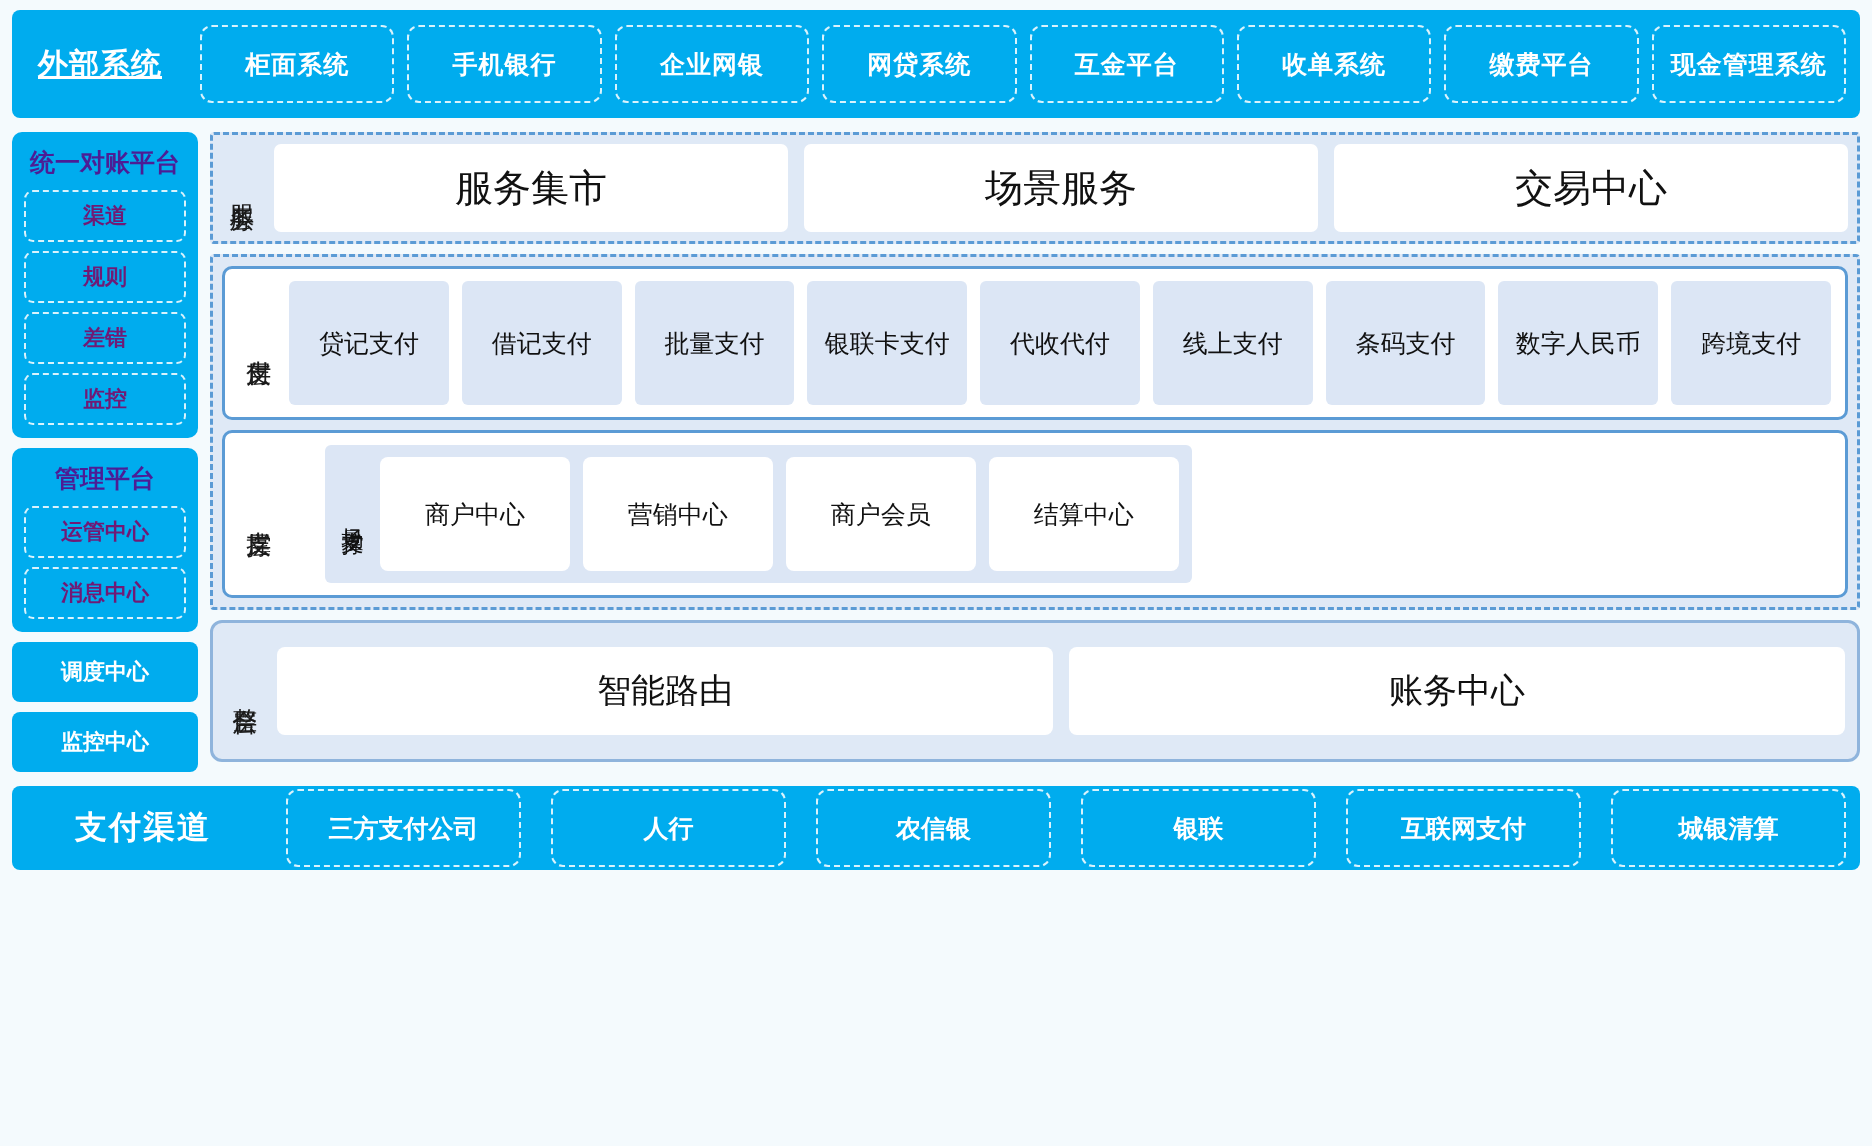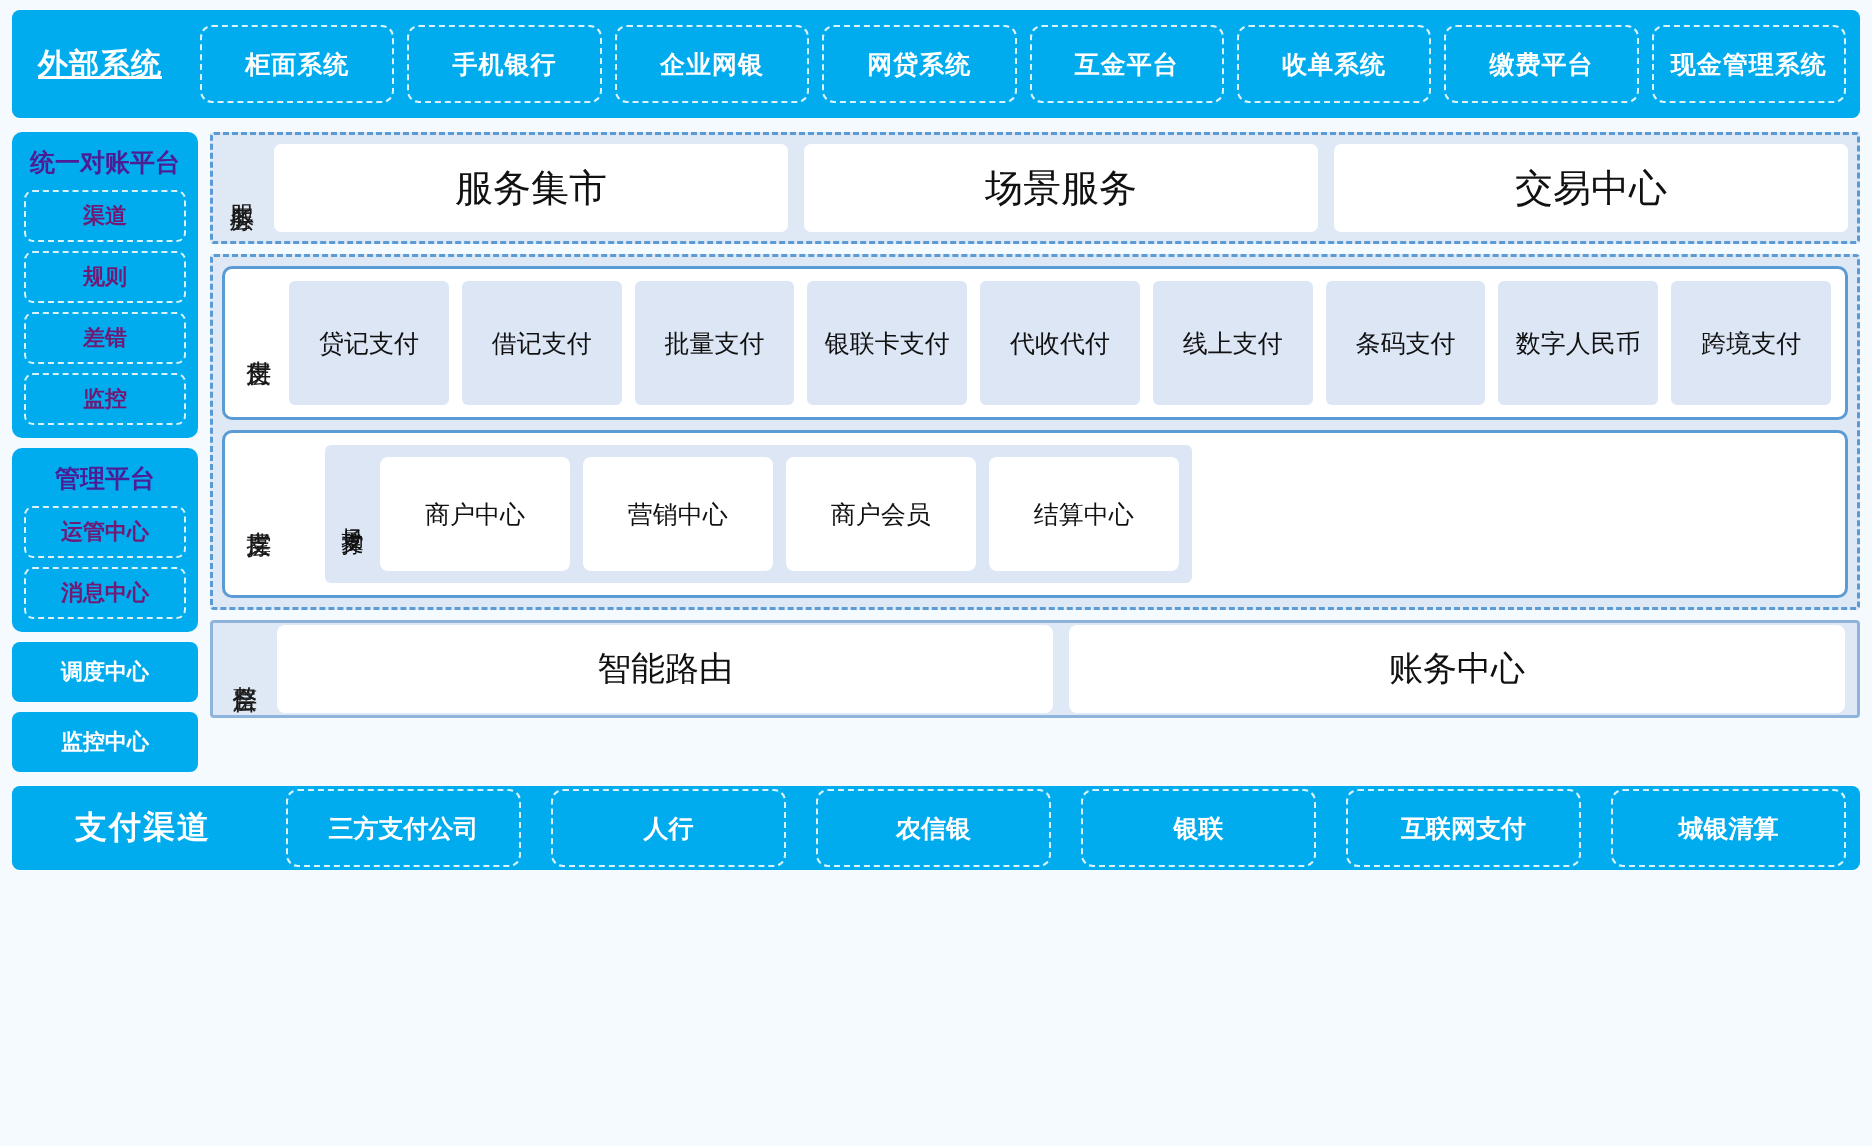--- a/index.html
+++ b/index.html
@@ -128,23 +128,23 @@
   .sup-cards { display: flex; flex: 1; gap: 13px; }
   .sup-card {
     flex: 1; background: #fff; border-radius: 8px;
     height: 114px; display: flex; align-items: center; justify-content: center;
     font-size: 25px; color: #111;
   }
 
   
   .integ-outer {
     border: 3px solid #8fb4dc;
-    border-radius: 4px;
+    border-radius: 12px;
     background: #dfe9f6;
-    padding: 2px 12px;
+    padding: 24px 12px;
     display: flex; align-items: stretch; gap: 12px;
   }
   .integ-cards { display: flex; flex: 1; gap: 16px; }
   .integ-card {
     flex: 1; background: #fff; border-radius: 8px;
     height: 88px; display: flex; align-items: center; justify-content: center;
     font-size: 34px; color: #111;
   }
 
   

